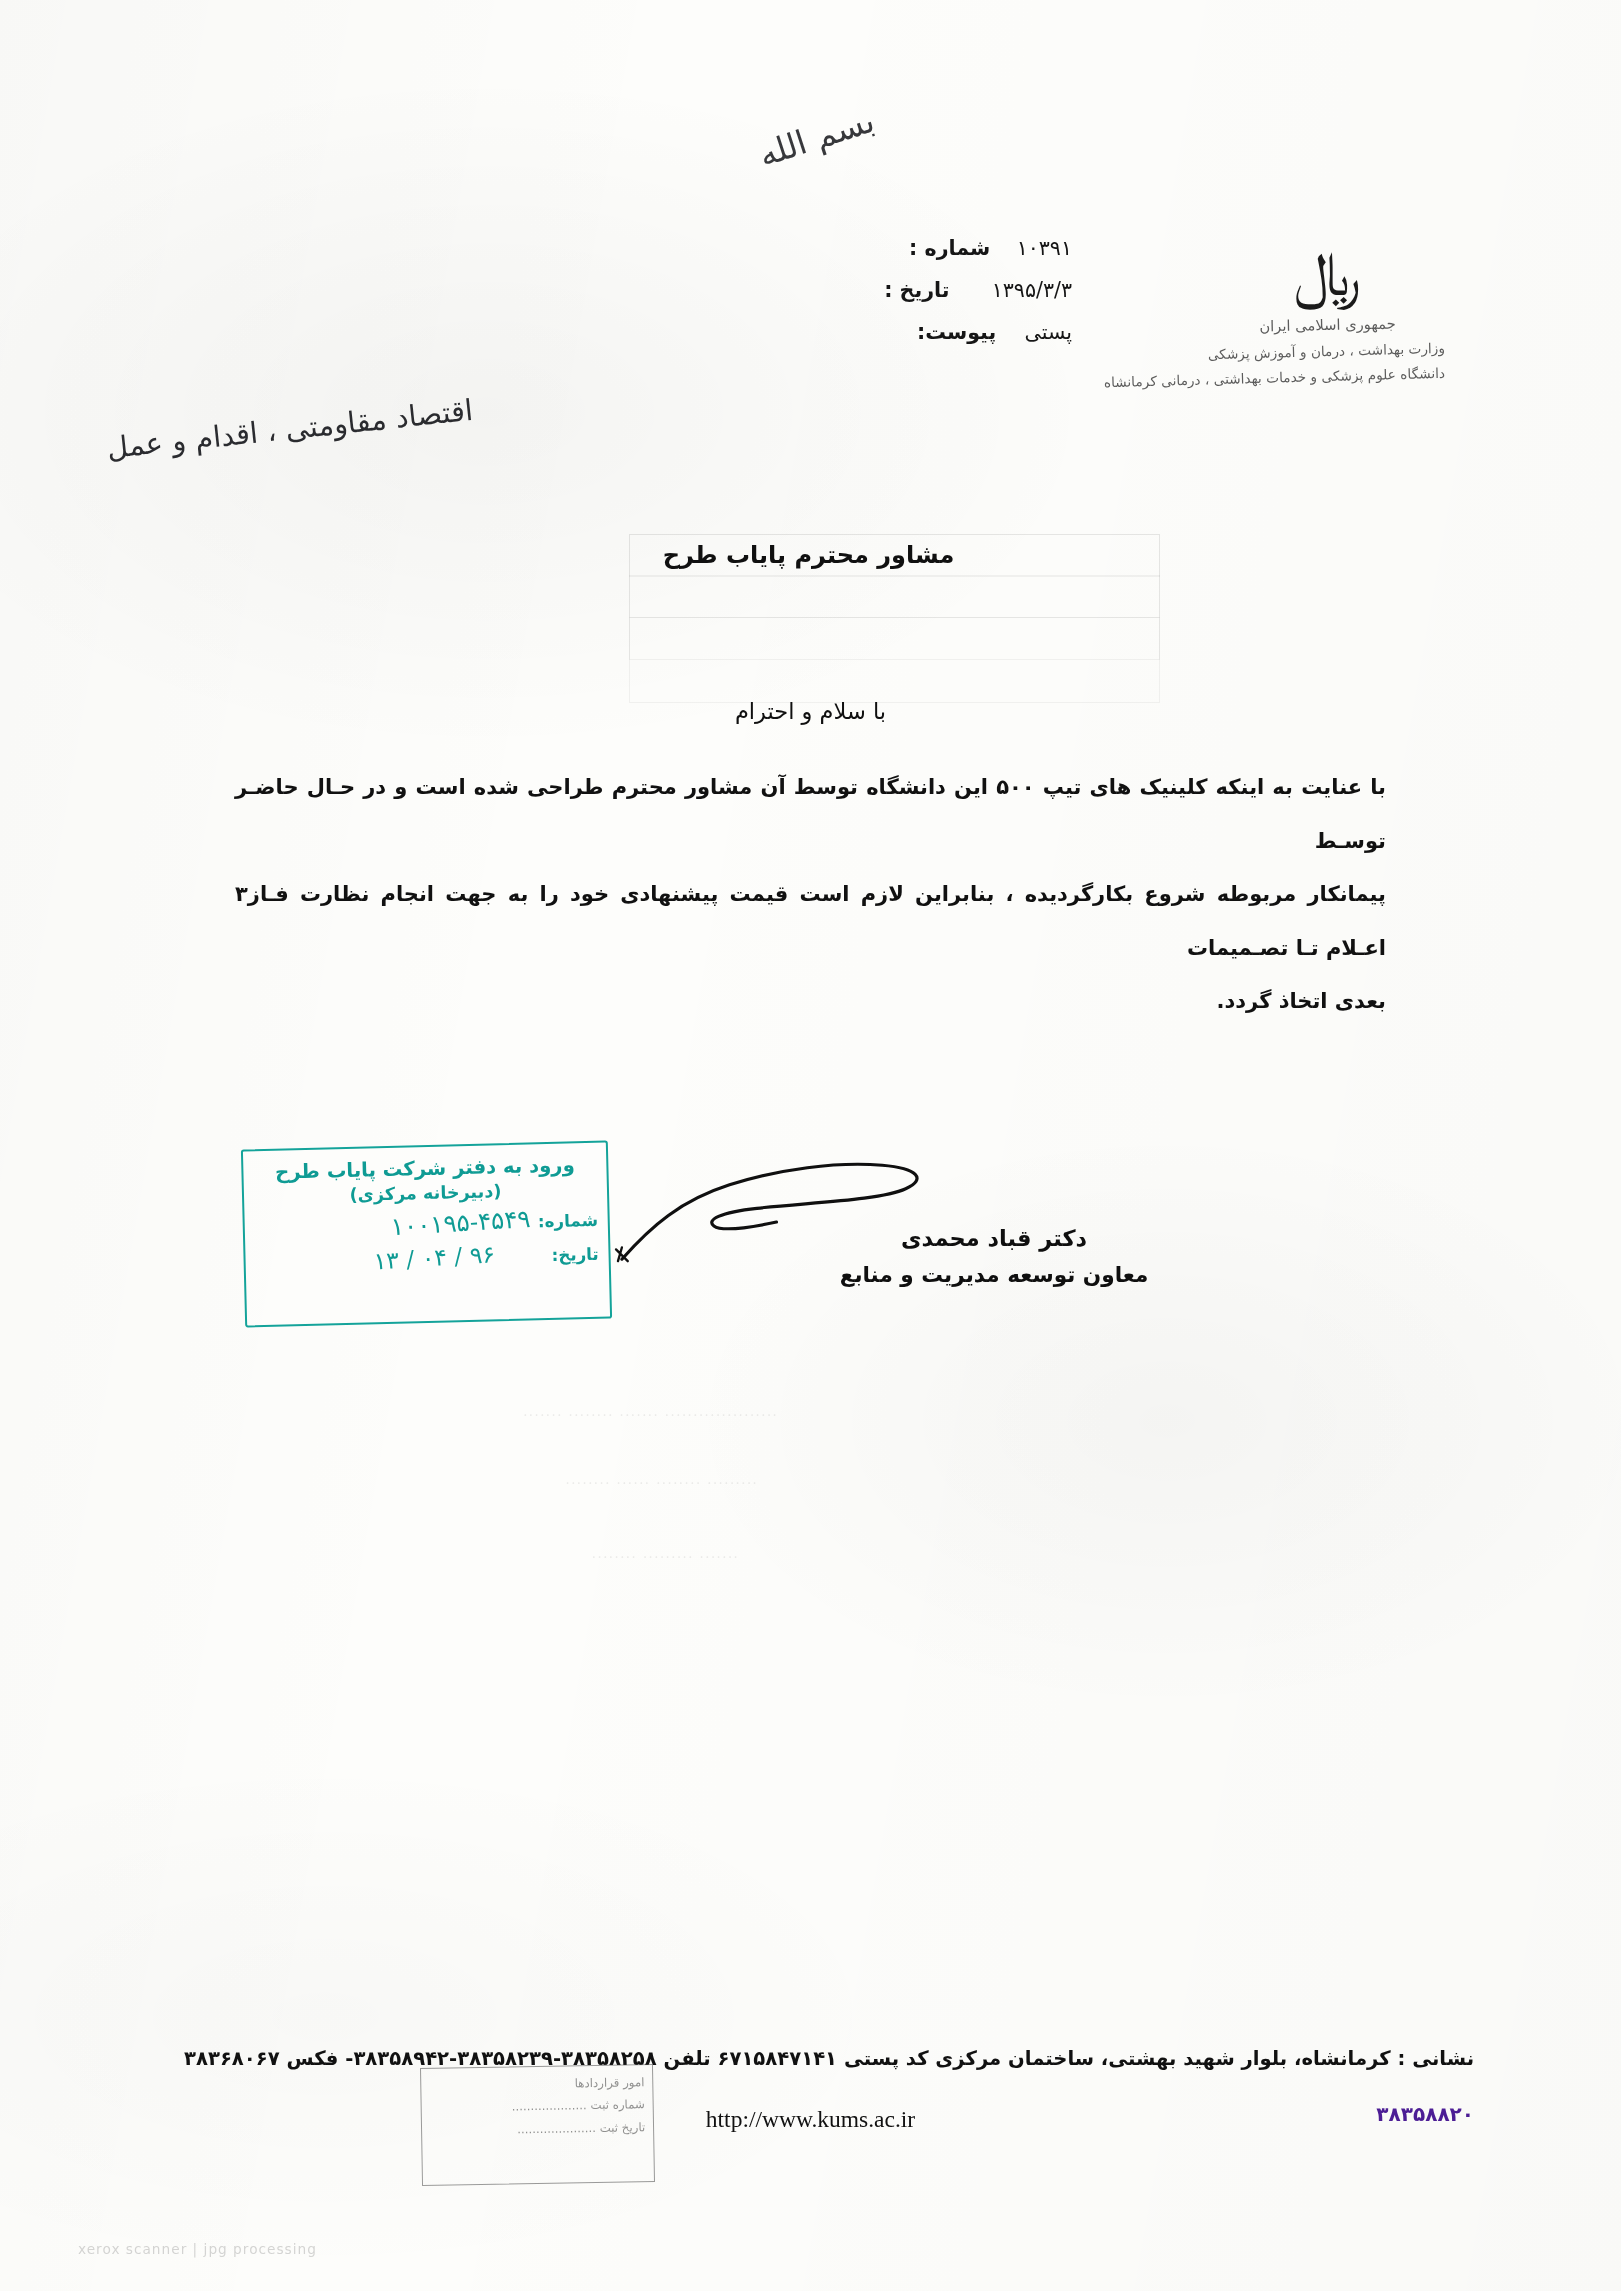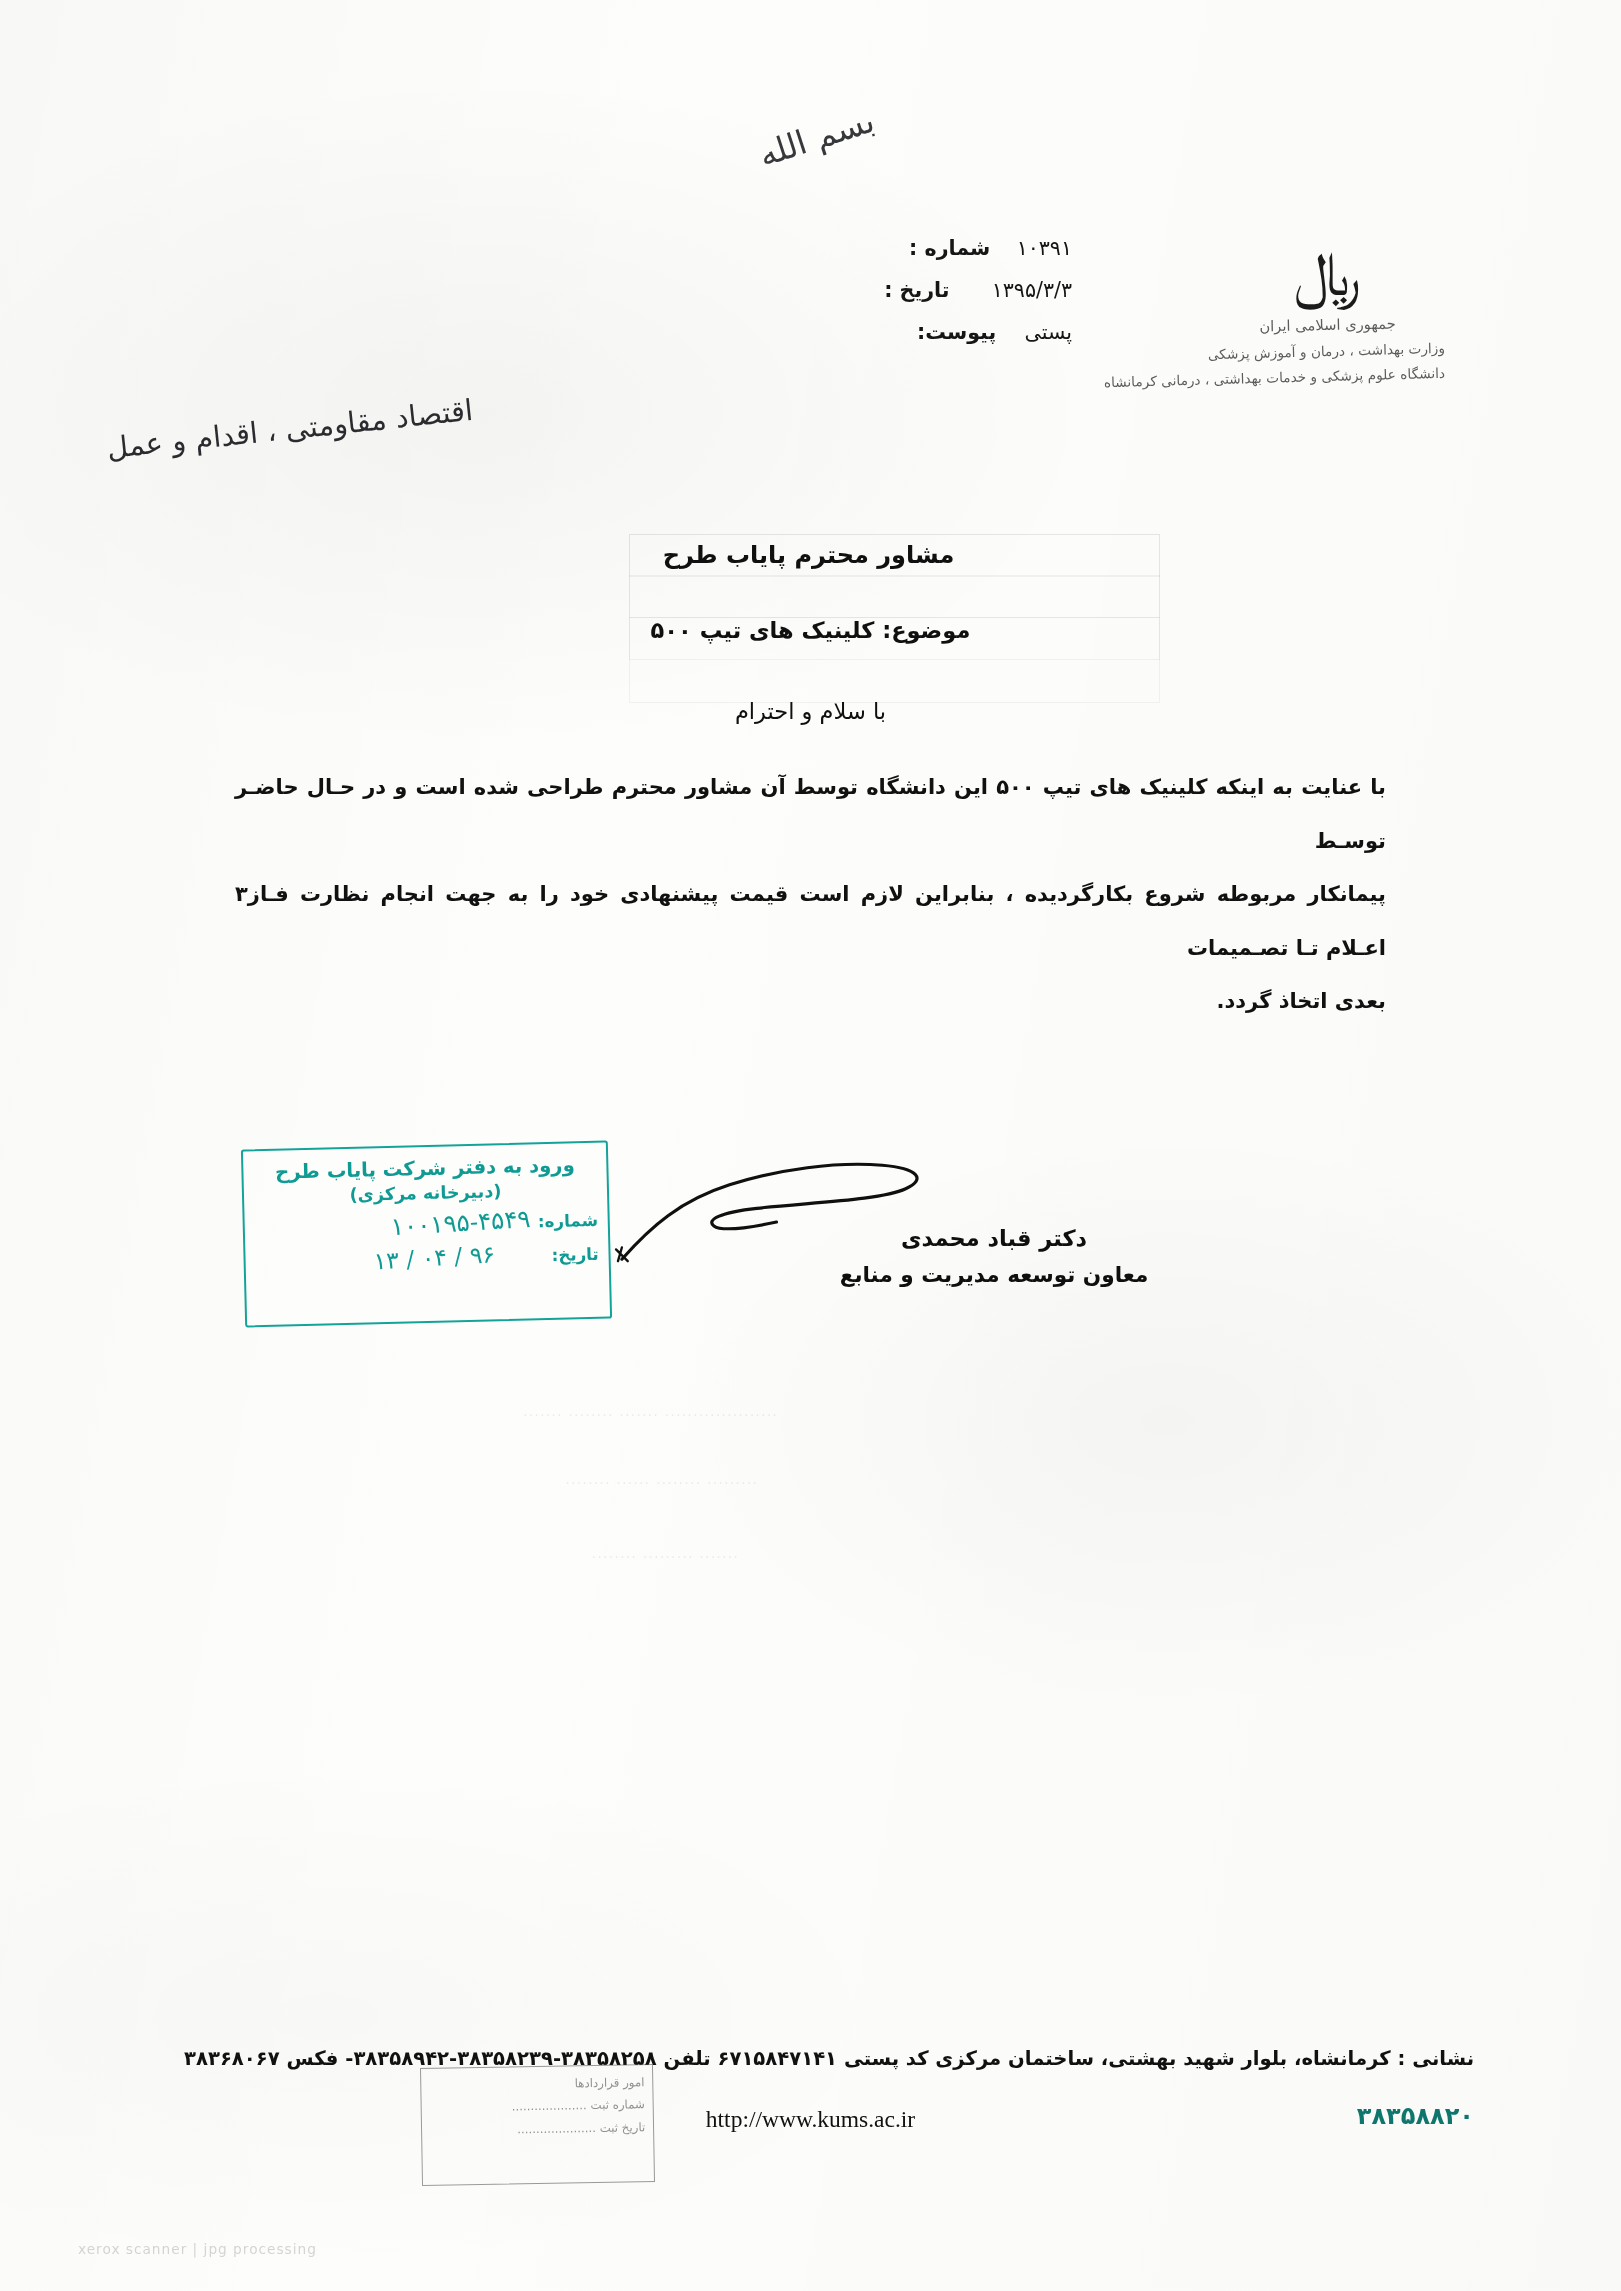--- a/index.html
+++ b/index.html
@@ -249,23 +249,23 @@
     font-size: 19.6px;
     font-weight: bold;
     color: #111;
     letter-spacing: 0.3px;
   }
   .footer-line2 {
     position: absolute;
     top: 65px;
     right: 147px;
     text-align: right;
-    font-size: 24px;
-    font-weight: bold;
-    color: #0f766e;
+    font-size: 20px;
+    font-weight: bold;
+    color: #4c1d95;
     letter-spacing: 1px;
   }
   .footer-url {
     position: absolute;
     top: 69px;
     left: 0;
     right: 0;
     text-align: center;
     font-size: 23.5px;
     color: #111;
@@ -333,21 +333,20 @@
     </div>
     <div class="meta-row">
       <span class="meta-value">پستی</span>
       <span class="meta-label">پیوست:</span>
     </div>
   </div>
 
   <div class="hand hand-slogan">اقتصاد مقاومتی ، اقدام و عمل</div>
 
   <div class="addressee">مشاور محترم پایاب طرح</div>
-  <div class="subject">موضوع: کلینیک های تیپ ۵۰۰</div>
   <div class="greeting">با سلام و احترام</div>
 
   <div class="para">
     <span class="line">با عنایت به اینکه کلینیک های تیپ ۵۰۰ این دانشگاه توسط آن مشاور محترم طراحی شده است و در حـال حاضـر توسـط</span>
     <span class="line">پیمانکار مربوطه شروع بکارگردیده ، بنابراین لازم است قیمت پیشنهادی خود را به جهت انجام نظارت فـاز۳ اعـلام تـا تصـمیمات</span>
     <span class="line">بعدی اتخاذ گردد.</span>
   </div>
 
   <svg class="sig-scribble" viewBox="0 0 430 140" xmlns="http://www.w3.org/2000/svg">
     <path d="M10 130 C 40 96, 70 70, 120 54 C 170 38, 230 30, 276 34 C 312 37, 322 48, 300 58 C 274 70, 200 72, 148 78 C 110 82, 96 90, 104 96 C 112 102, 140 98, 168 92" fill="none" stroke="#101010" stroke-width="3.2" stroke-linecap="round"></path>

